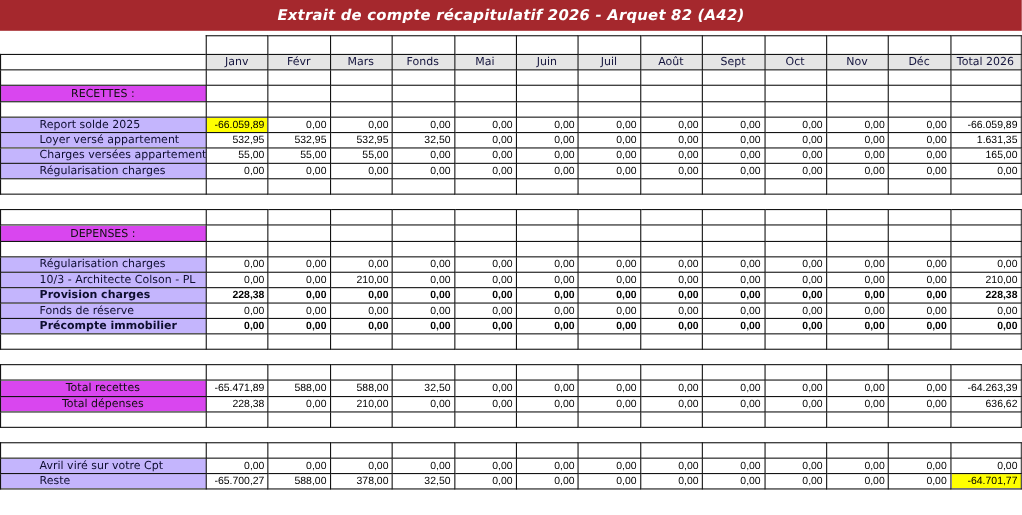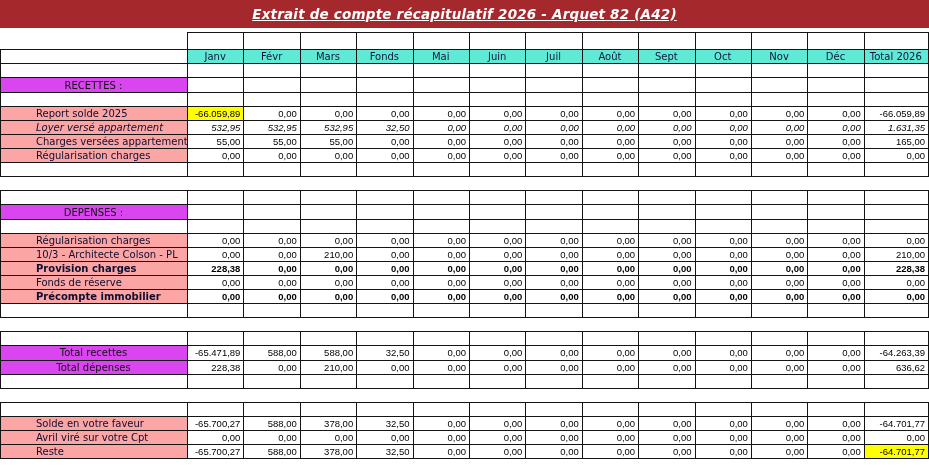--- a/index.html
+++ b/index.html
@@ -1,27 +1,27 @@
 <!DOCTYPE html>
 <html><head>
 <meta charset="utf-8">
 <style>
   html,body{margin:0;padding:0;background:#fff;}
   #screen{position:relative;width:929px;height:468px;overflow:hidden;background:#fff;
           font-family:"DejaVu Sans",sans-serif;}
   #banner{height:28px;background:#A5282D;color:#fff;display:flex;align-items:center;
           justify-content:center;font-weight:bold;font-style:italic;font-size:13.5px;
-          letter-spacing:.2px;text-decoration:underline;}
+          letter-spacing:.2px;}
   table{border-collapse:collapse;table-layout:fixed;width:929px;margin-top:4px;}
   td{border:1px solid #141414;padding:0 3px 0 2px;font-size:10px;color:#000;
      white-space:nowrap;overflow:hidden;height:13px;}
   td.plain{border:none;background:#fff;}
   td.num{text-align:right;font-family:"Liberation Sans",sans-serif;font-size:9.5px;}
-  td.hdr{background:#5eead4;text-align:center;color:#14143d;}
-  td.lav{background:#fca5a5;color:#0e0e30;padding-left:35px;}
+  td.hdr{background:#e5e5e5;text-align:center;color:#14143d;}
+  td.lav{background:#c4b5fd;color:#0e0e30;padding-left:35px;}
   td.peach{background:#d946ef;color:#101010;}
   td.center{text-align:center;}
   td.yellow{background:#FFFF00;}
 </style>
 </head>
 <body>
 
 <div id="screen">
   <div id="banner">
     <span>Extrait de compte récapitulatif 2026 - Arquet 82 (A42)</span>
@@ -133,21 +133,21 @@
           <td class="num">0,00</td>
           <td class="num">0,00</td>
           <td class="num">0,00</td>
           <td class="num">0,00</td>
           <td class="num">0,00</td>
           <td class="num">0,00</td>
           <td class="num">0,00</td>
           <td class="num">0,00</td>
           <td class="num">-66.059,89</td>
         </tr>
-        <tr style="height: 13.5px; font-style: italic;">
+        <tr style="height: 13.5px;">
           <td class="lav">Loyer versé appartement</td>
           <td class="num">532,95</td>
           <td class="num">532,95</td>
           <td class="num">532,95</td>
           <td class="num">32,50</td>
           <td class="num">0,00</td>
           <td class="num">0,00</td>
           <td class="num">0,00</td>
           <td class="num">0,00</td>
           <td class="num">0,00</td>
@@ -431,36 +431,20 @@
           <td></td>
           <td></td>
           <td></td>
           <td></td>
           <td></td>
           <td></td>
           <td></td>
           <td></td>
         </tr>
         <tr style="height: 13.5px;">
-          <td class="lav">Solde en votre faveur</td>
-          <td class="num">-65.700,27</td>
-          <td class="num">588,00</td>
-          <td class="num">378,00</td>
-          <td class="num">32,50</td>
-          <td class="num">0,00</td>
-          <td class="num">0,00</td>
-          <td class="num">0,00</td>
-          <td class="num">0,00</td>
-          <td class="num">0,00</td>
-          <td class="num">0,00</td>
-          <td class="num">0,00</td>
-          <td class="num">0,00</td>
-          <td class="num">-64.701,77</td>
-        </tr>
-        <tr style="height: 13.5px;">
           <td class="lav">Avril viré sur votre Cpt</td>
           <td class="num">0,00</td>
           <td class="num">0,00</td>
           <td class="num">0,00</td>
           <td class="num">0,00</td>
           <td class="num">0,00</td>
           <td class="num">0,00</td>
           <td class="num">0,00</td>
           <td class="num">0,00</td>
           <td class="num">0,00</td>

